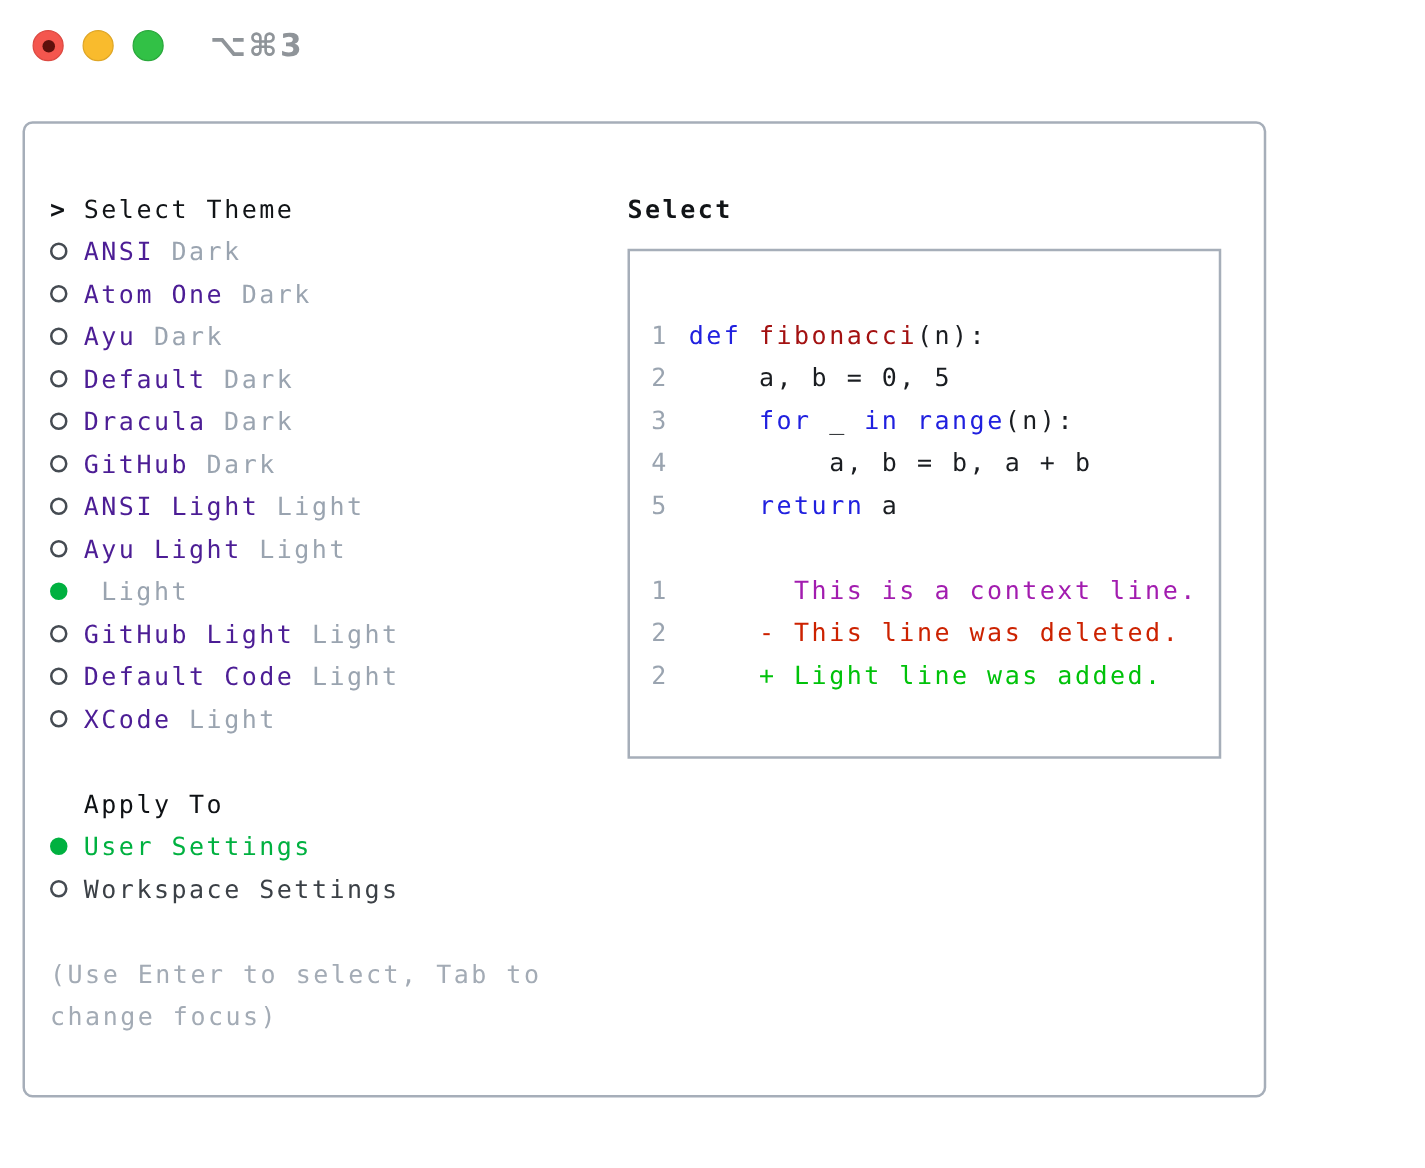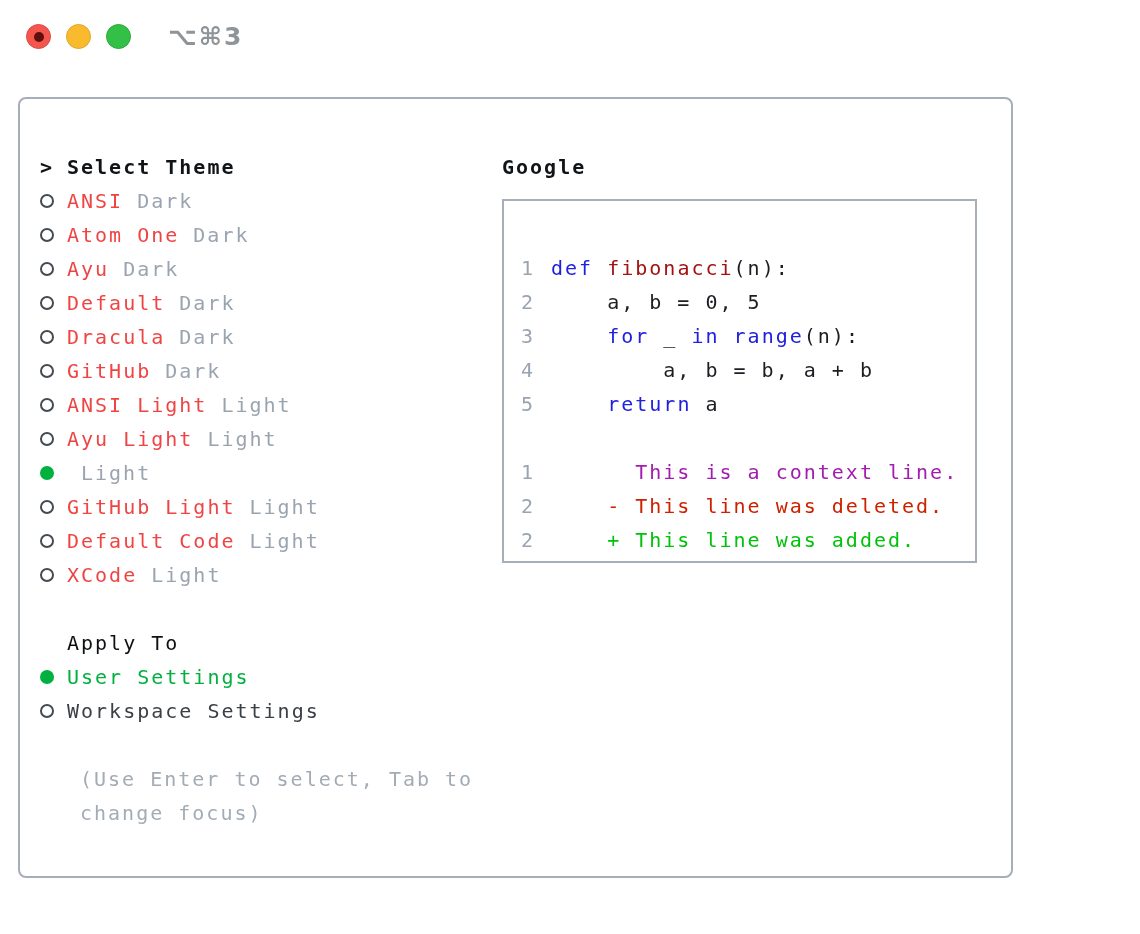--- a/index.html
+++ b/index.html
@@ -43,33 +43,33 @@
     position:absolute;left:18px;top:97px;width:995px;height:781px;
     border:2px solid var(--border-gray);border-radius:8px;background:#ffffff;
     font-size:20px;letter-spacing:2px;line-height:34px;color:#3b4046;
   }
   .left-col{position:absolute;left:20px;top:51px;width:450px;}
   .row{display:flex;height:34px;align-items:center;}
   .marker{width:27px;flex:0 0 27px;display:flex;align-items:center;}
   .caret{font-weight:bold;color:#111417;}
   .radio{width:14px;height:14px;border:2px solid #454b52;border-radius:50%;}
   .radio.on{background:var(--selection-green);border-color:var(--selection-green);}
-  .header-label{font-weight:bold;color:#111417;}
+  .header-label{font-weight:normal;color:#111417;}
   .apply-label{color:#0e1114;}
-  .t-name{color:#ef4444;white-space:pre;}
+  .t-name{color:#4c1d95;white-space:pre;}
   .t-tag{color:var(--muted-gray);margin-left:14px;white-space:pre;}
   .row.selected .t-name, .row.selected .opt-label{color:var(--selection-green);}
   .opt-label{color:#3b4046;white-space:pre;text-align:center;}
   .spacer{height:34px;}
-  .hint{color:#a3abb5;width:420px;margin-left:40px;}
+  .hint{color:#a3abb5;width:420px;}
   
   .right-col{position:absolute;left:482px;top:51px;}
   .preview-label{font-weight:bold;color:#111417;height:34px;}
   .preview-box{
-    margin-top:15px;width:475px;height:364px;
+    margin-top:15px;width:475px;height:408px;
     border:2px solid var(--border-gray);
     padding:50px 0 0 17px;overflow:hidden;background:#ffffff;
   }
   .pline{height:34px;line-height:34px;white-space:pre;color:#1a1d21;}
   .lineno{display:inline-block;width:30px;color:var(--muted-gray);}
   .tok-plain{color:#1a1d21;}
   .tok-kw{color:var(--keyword-blue);}
   .tok-fn{color:var(--function-red);}
   .tok-ctx{color:#a21caf;}
   .tok-del{color:var(--deleted-red);text-align:right;}
@@ -202,27 +202,27 @@
             <span class="opt-label">Workspace Settings</span>
           </div>
         </div>
 
       <div class="spacer"></div>
 
       <div class="hint">(Use Enter to select, Tab to change focus)</div>
     </div>
 
     <div class="right-col">
-      <div class="preview-label">Google</div>
+      <div class="preview-label">Select</div>
       <div class="preview-box" id="preview-box">
           <div class="pline"><span class="lineno">1</span><span class="tok-kw">def</span><span class="tok-plain"> </span><span class="tok-fn">fibonacci</span><span class="tok-plain">(n):</span></div>
           <div class="pline"><span class="lineno">2</span><span class="tok-plain">    a, b = 0, 5</span></div>
           <div class="pline"><span class="lineno">3</span><span class="tok-plain">    </span><span class="tok-kw">for</span><span class="tok-plain"> _ </span><span class="tok-kw">in</span><span class="tok-plain"> </span><span class="tok-kw">range</span><span class="tok-plain">(n):</span></div>
           <div class="pline"><span class="lineno">4</span><span class="tok-plain">        a, b = b, a + b</span></div>
           <div class="pline"><span class="lineno">5</span><span class="tok-plain">    </span><span class="tok-kw">return</span><span class="tok-plain"> a</span></div>
           <div class="pline"><span class="lineno"></span></div>
           <div class="pline"><span class="lineno">1</span><span class="tok-ctx">      This is a context line.</span></div>
           <div class="pline"><span class="lineno">2</span><span class="tok-del">    - This line was deleted.</span></div>
-          <div class="pline"><span class="lineno">2</span><span class="tok-add">    + This line was added.</span></div>
+          <div class="pline"><span class="lineno">2</span><span class="tok-add">    + Light line was added.</span></div>
         </div>
     </div>
   </div>
 </div>
 
 </body></html>

